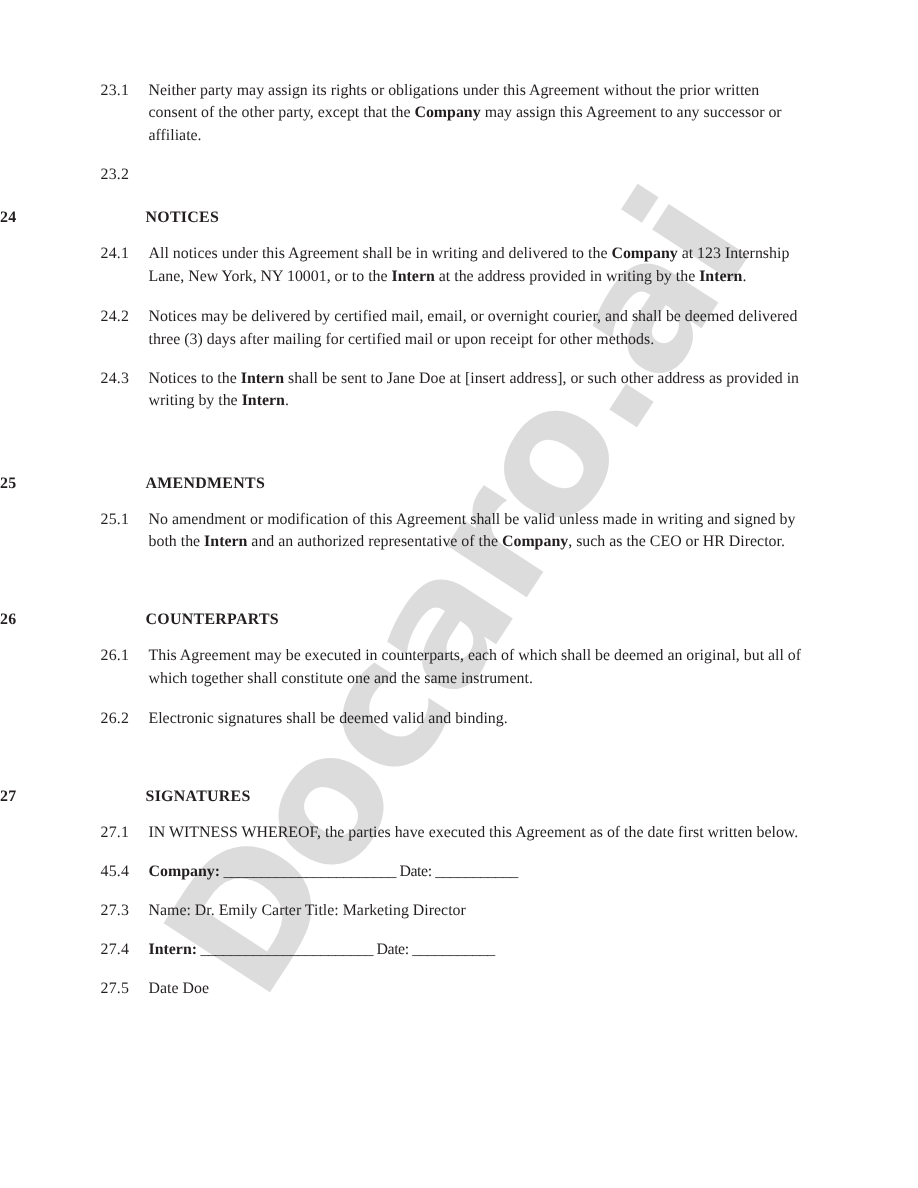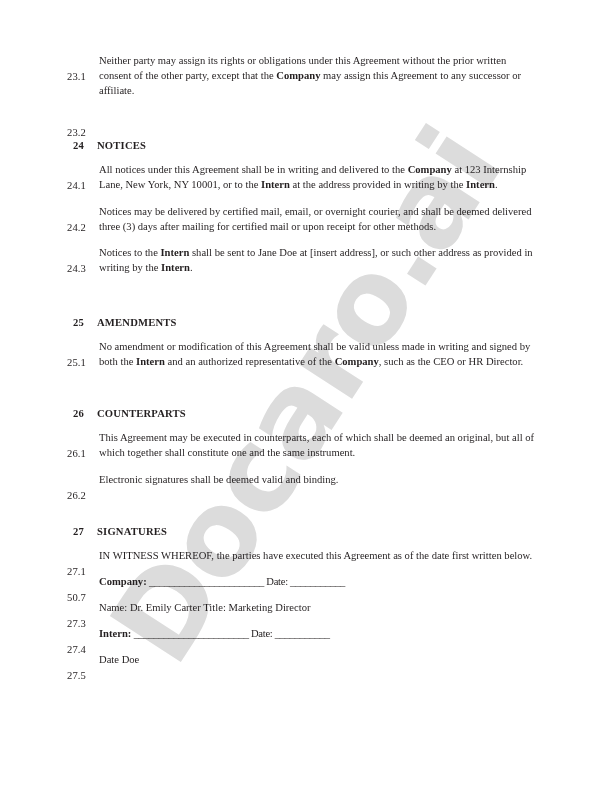--- a/index.html
+++ b/index.html
@@ -59,21 +59,21 @@
     margin: 0 0 11px 0;
     padding-left: 99px;
     padding-right: 72px;
     font-size: 10.6px;
     line-height: 15.1px;
     text-align: left;
   }
   .clause .num {
     position: absolute;
     left: 0;
-    top: 16px;
+    top: 0;
     width: 86px;
     text-align: right;
     font-size: 10.6px;
     line-height: 15.1px;
     letter-spacing: 0.1px;
   }
   .clause .body {
     display: block;
   }
 
@@ -86,21 +86,21 @@
     font-weight: bold;
     font-size: 10.6px;
     line-height: 15.1px;
     letter-spacing: 0.2px;
   }
   .heading .num {
     position: absolute;
     left: 0;
     top: 0;
     width: 84px;
-    text-align: right;
+    text-align: left;
     font-weight: bold;
     font-size: 10.6px;
     line-height: 15.1px;
   }
 
   .section-gap-lg { height: 29px; }
   .section-gap-md { height: 26px; }
 
   b, .b { font-weight: bold; }
 
@@ -186,21 +186,21 @@
       <span class="num">27</span>
       <span>SIGNATURES</span>
     </div>
 
     <div class="clause">
       <span class="num">27.1</span>
       <span class="body">IN WITNESS WHEREOF, the parties have executed this Agreement as of the date first written below.</span>
     </div>
 
     <div class="clause">
-      <span class="num">50.7</span>
+      <span class="num">45.4</span>
       <span class="body"><b>Company:</b><span class="sig-line"> _______________________ </span><span class="sig-line">Date: ___________</span></span>
     </div>
 
     <div class="clause">
       <span class="num">27.3</span>
       <span class="body">Name: Dr. Emily Carter Title: Marketing Director</span>
     </div>
 
     <div class="clause">
       <span class="num">27.4</span>

